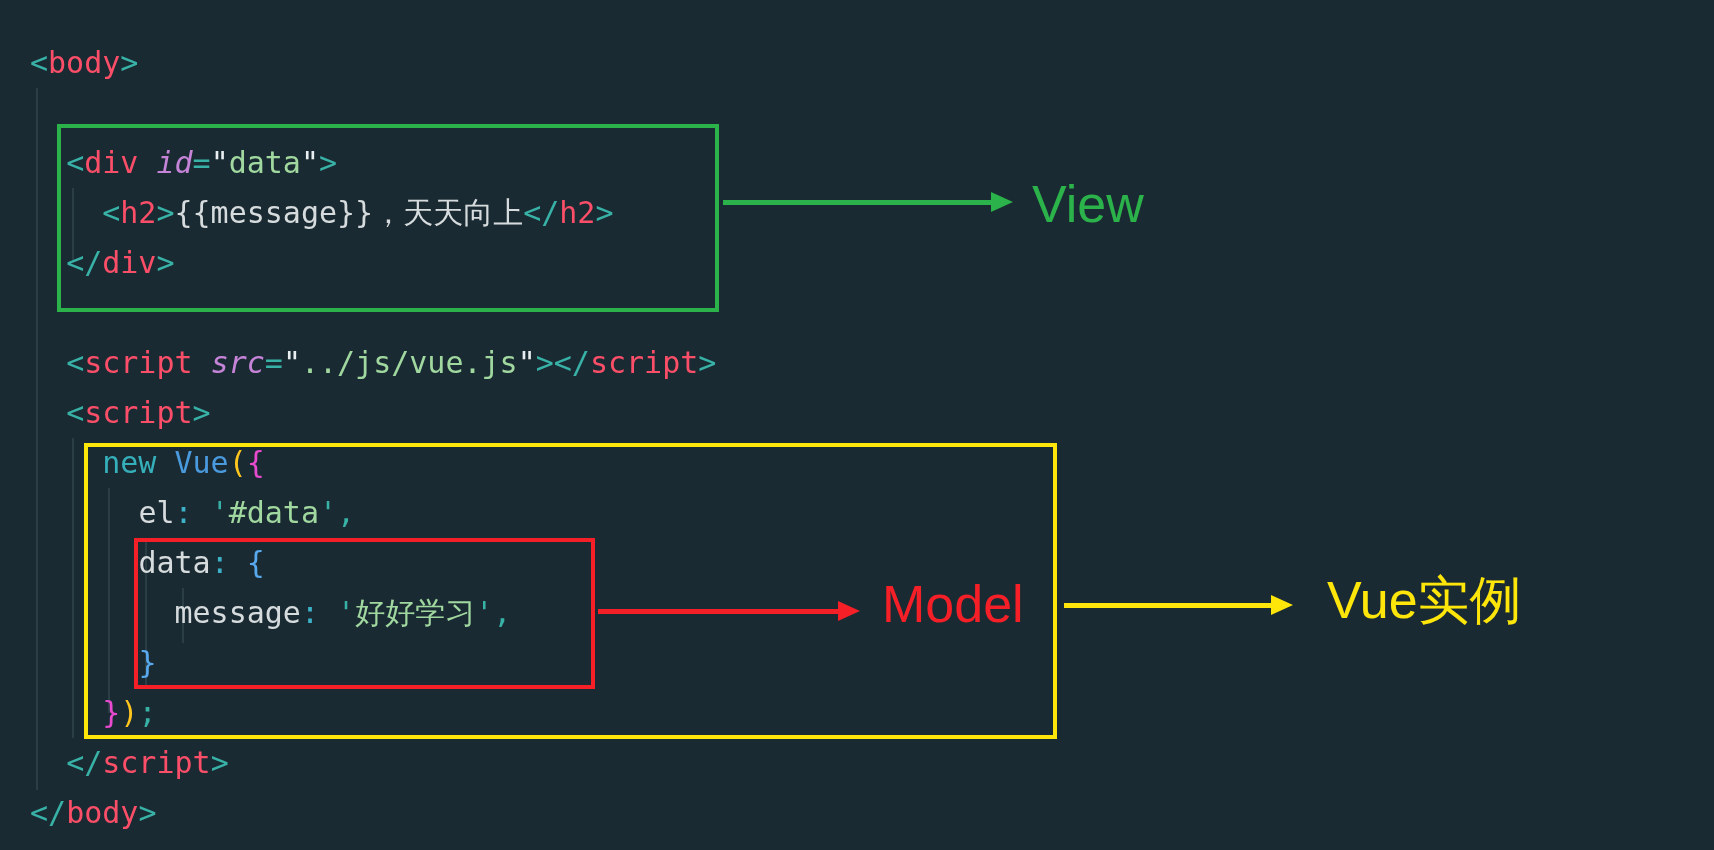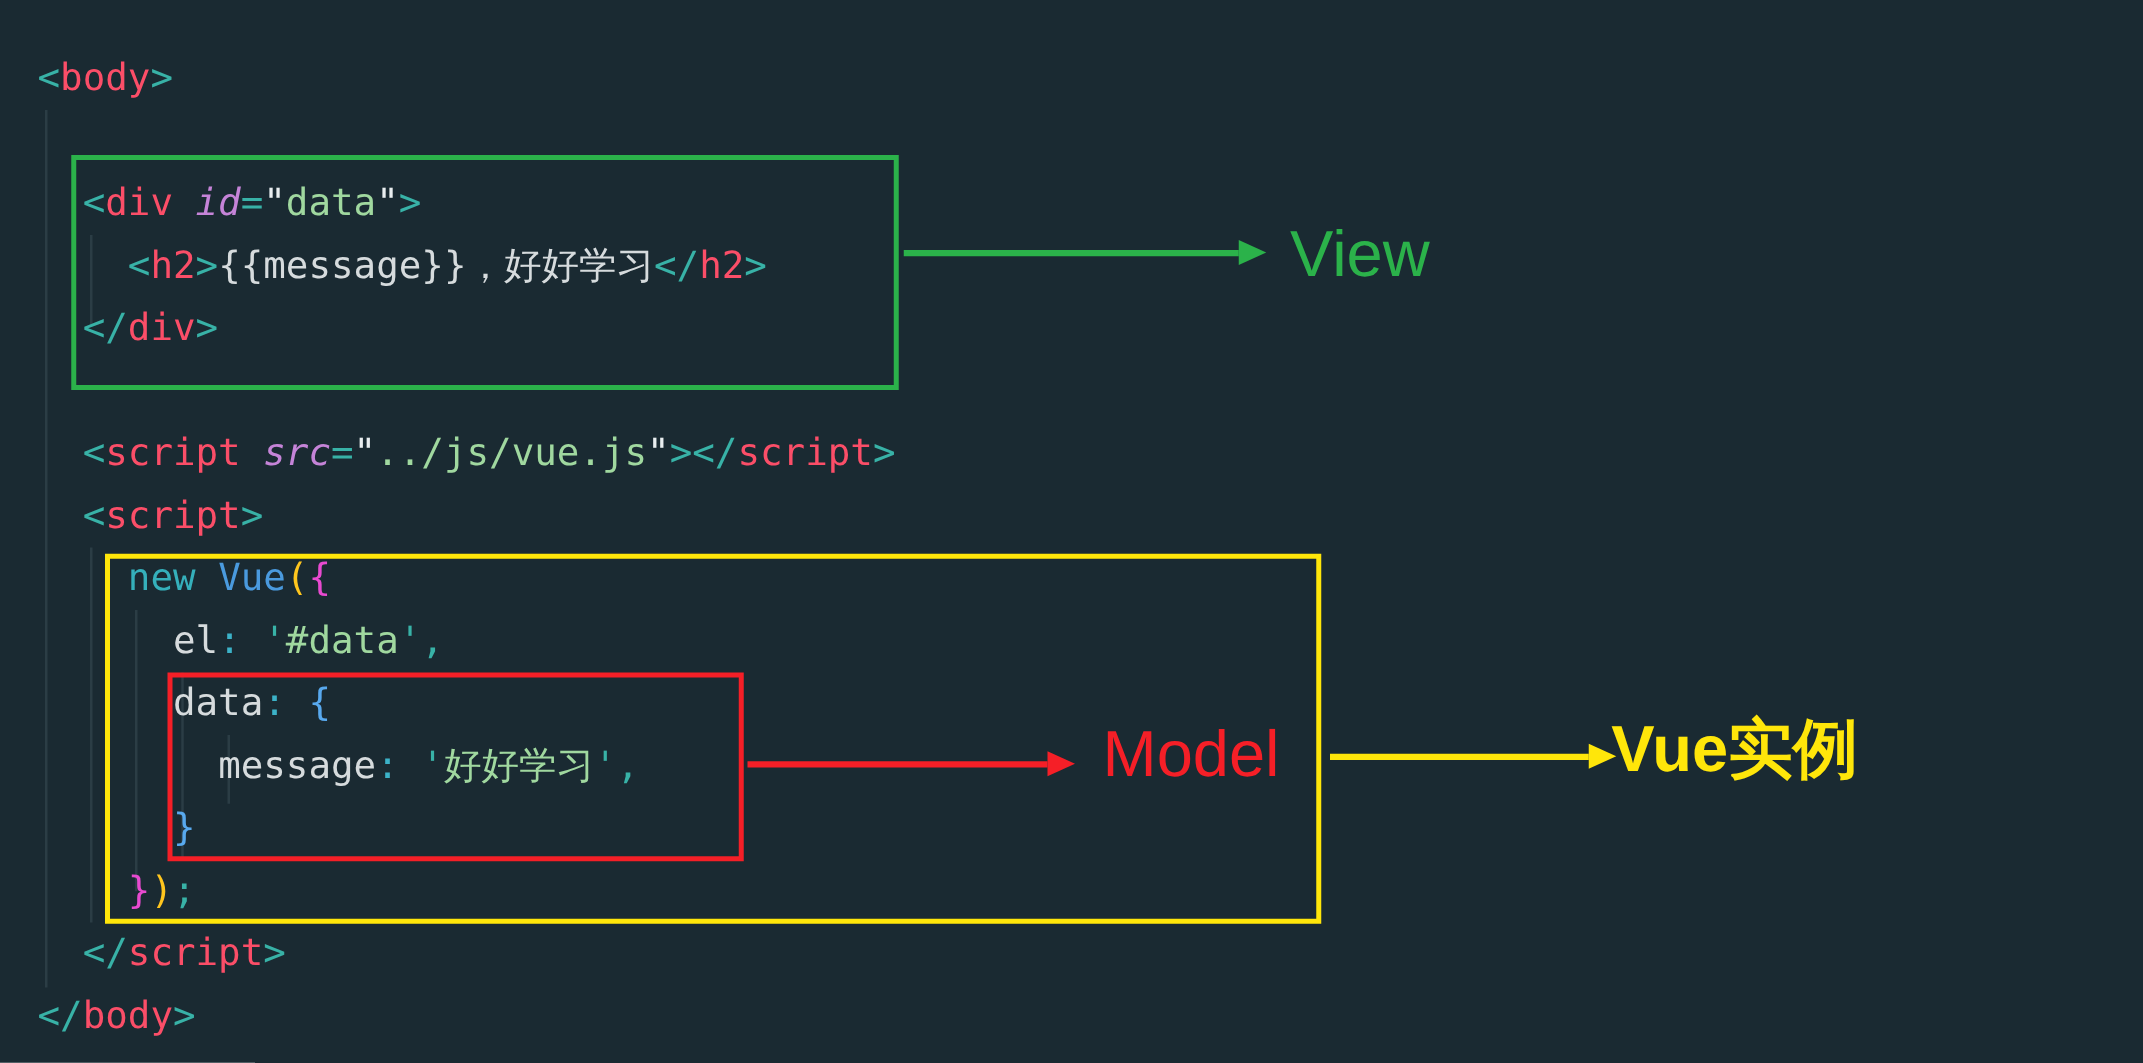--- a/index.html
+++ b/index.html
@@ -98,38 +98,38 @@
 
   .anno {
     position: absolute;
     font-family: "Liberation Sans", sans-serif;
     font-size: 52px;
     line-height: 56px;
     white-space: nowrap;
   }
   #label-view  { left: 1032px; top: 176px; color: var(--green); }
   #label-model { left: 882px;  top: 576px; color: var(--red); }
-  #label-vue   { left: 1289px; top: 572px; color: var(--yellow); font-weight: bold; }
+  #label-vue   { left: 1327px; top: 572px; color: var(--yellow); }
 </style>
 </head>
 <body>
 
 <div class="canvas">
 
   <div class="guide" style="left:36px;  top:88px;  height:702px;"></div>
   <div class="guide" style="left:72px;  top:188px; height:72px;"></div>
   <div class="guide" style="left:72px;  top:438px; height:300px;"></div>
   <div class="guide" style="left:108px; top:488px; height:225px;"></div>
   <div class="guide" style="left:145px; top:538px; height:150px;"></div>
   <div class="guide" style="left:182px; top:588px; height:55px;"></div>
 
   <pre class="code" id="code"><span class="tk-p">&lt;</span><span class="tk-tag">body</span><span class="tk-p">&gt;</span>
 
 <span class="tk-pl">  </span><span class="tk-p">&lt;</span><span class="tk-tag">div</span><span class="tk-pl"> </span><span class="tk-attr">id</span><span class="tk-p">=</span><span class="tk-qw">"</span><span class="tk-str">data</span><span class="tk-qw">"</span><span class="tk-p">&gt;</span>
-<span class="tk-pl">    </span><span class="tk-p">&lt;</span><span class="tk-tag">h2</span><span class="tk-p">&gt;</span><span class="tk-txt">{{message}}，好好学习</span><span class="tk-p">&lt;/</span><span class="tk-tag">h2</span><span class="tk-p">&gt;</span>
+<span class="tk-pl">    </span><span class="tk-p">&lt;</span><span class="tk-tag">h2</span><span class="tk-p">&gt;</span><span class="tk-txt">{{message}}，天天向上</span><span class="tk-p">&lt;/</span><span class="tk-tag">h2</span><span class="tk-p">&gt;</span>
 <span class="tk-pl">  </span><span class="tk-p">&lt;/</span><span class="tk-tag">div</span><span class="tk-p">&gt;</span>
 
 <span class="tk-pl">  </span><span class="tk-p">&lt;</span><span class="tk-tag">script</span><span class="tk-pl"> </span><span class="tk-attr">src</span><span class="tk-p">=</span><span class="tk-qw">"</span><span class="tk-link">../js/vue.js</span><span class="tk-qw">"</span><span class="tk-p">&gt;</span><span class="tk-p">&lt;/</span><span class="tk-tag">script</span><span class="tk-p">&gt;</span>
 <span class="tk-pl">  </span><span class="tk-p">&lt;</span><span class="tk-tag">script</span><span class="tk-p">&gt;</span>
 <span class="tk-pl">    </span><span class="tk-kw">new</span><span class="tk-pl"> </span><span class="tk-cls">Vue</span><span class="tk-b1">(</span><span class="tk-b2">{</span>
 <span class="tk-pl">      </span><span class="tk-pl">el</span><span class="tk-colon">:</span><span class="tk-pl"> </span><span class="tk-q">'</span><span class="tk-str">#data</span><span class="tk-q">'</span><span class="tk-p">,</span>
 <span class="tk-pl">      </span><span class="tk-pl">data</span><span class="tk-colon">:</span><span class="tk-pl"> </span><span class="tk-b3">{</span>
 <span class="tk-pl">        </span><span class="tk-pl">message</span><span class="tk-colon">:</span><span class="tk-pl"> </span><span class="tk-q">'</span><span class="tk-str">好好学习</span><span class="tk-q">'</span><span class="tk-p">,</span>
 <span class="tk-pl">      </span><span class="tk-b3">}</span>
 <span class="tk-pl">    </span><span class="tk-b2">}</span><span class="tk-b1">)</span><span class="tk-p">;</span>

